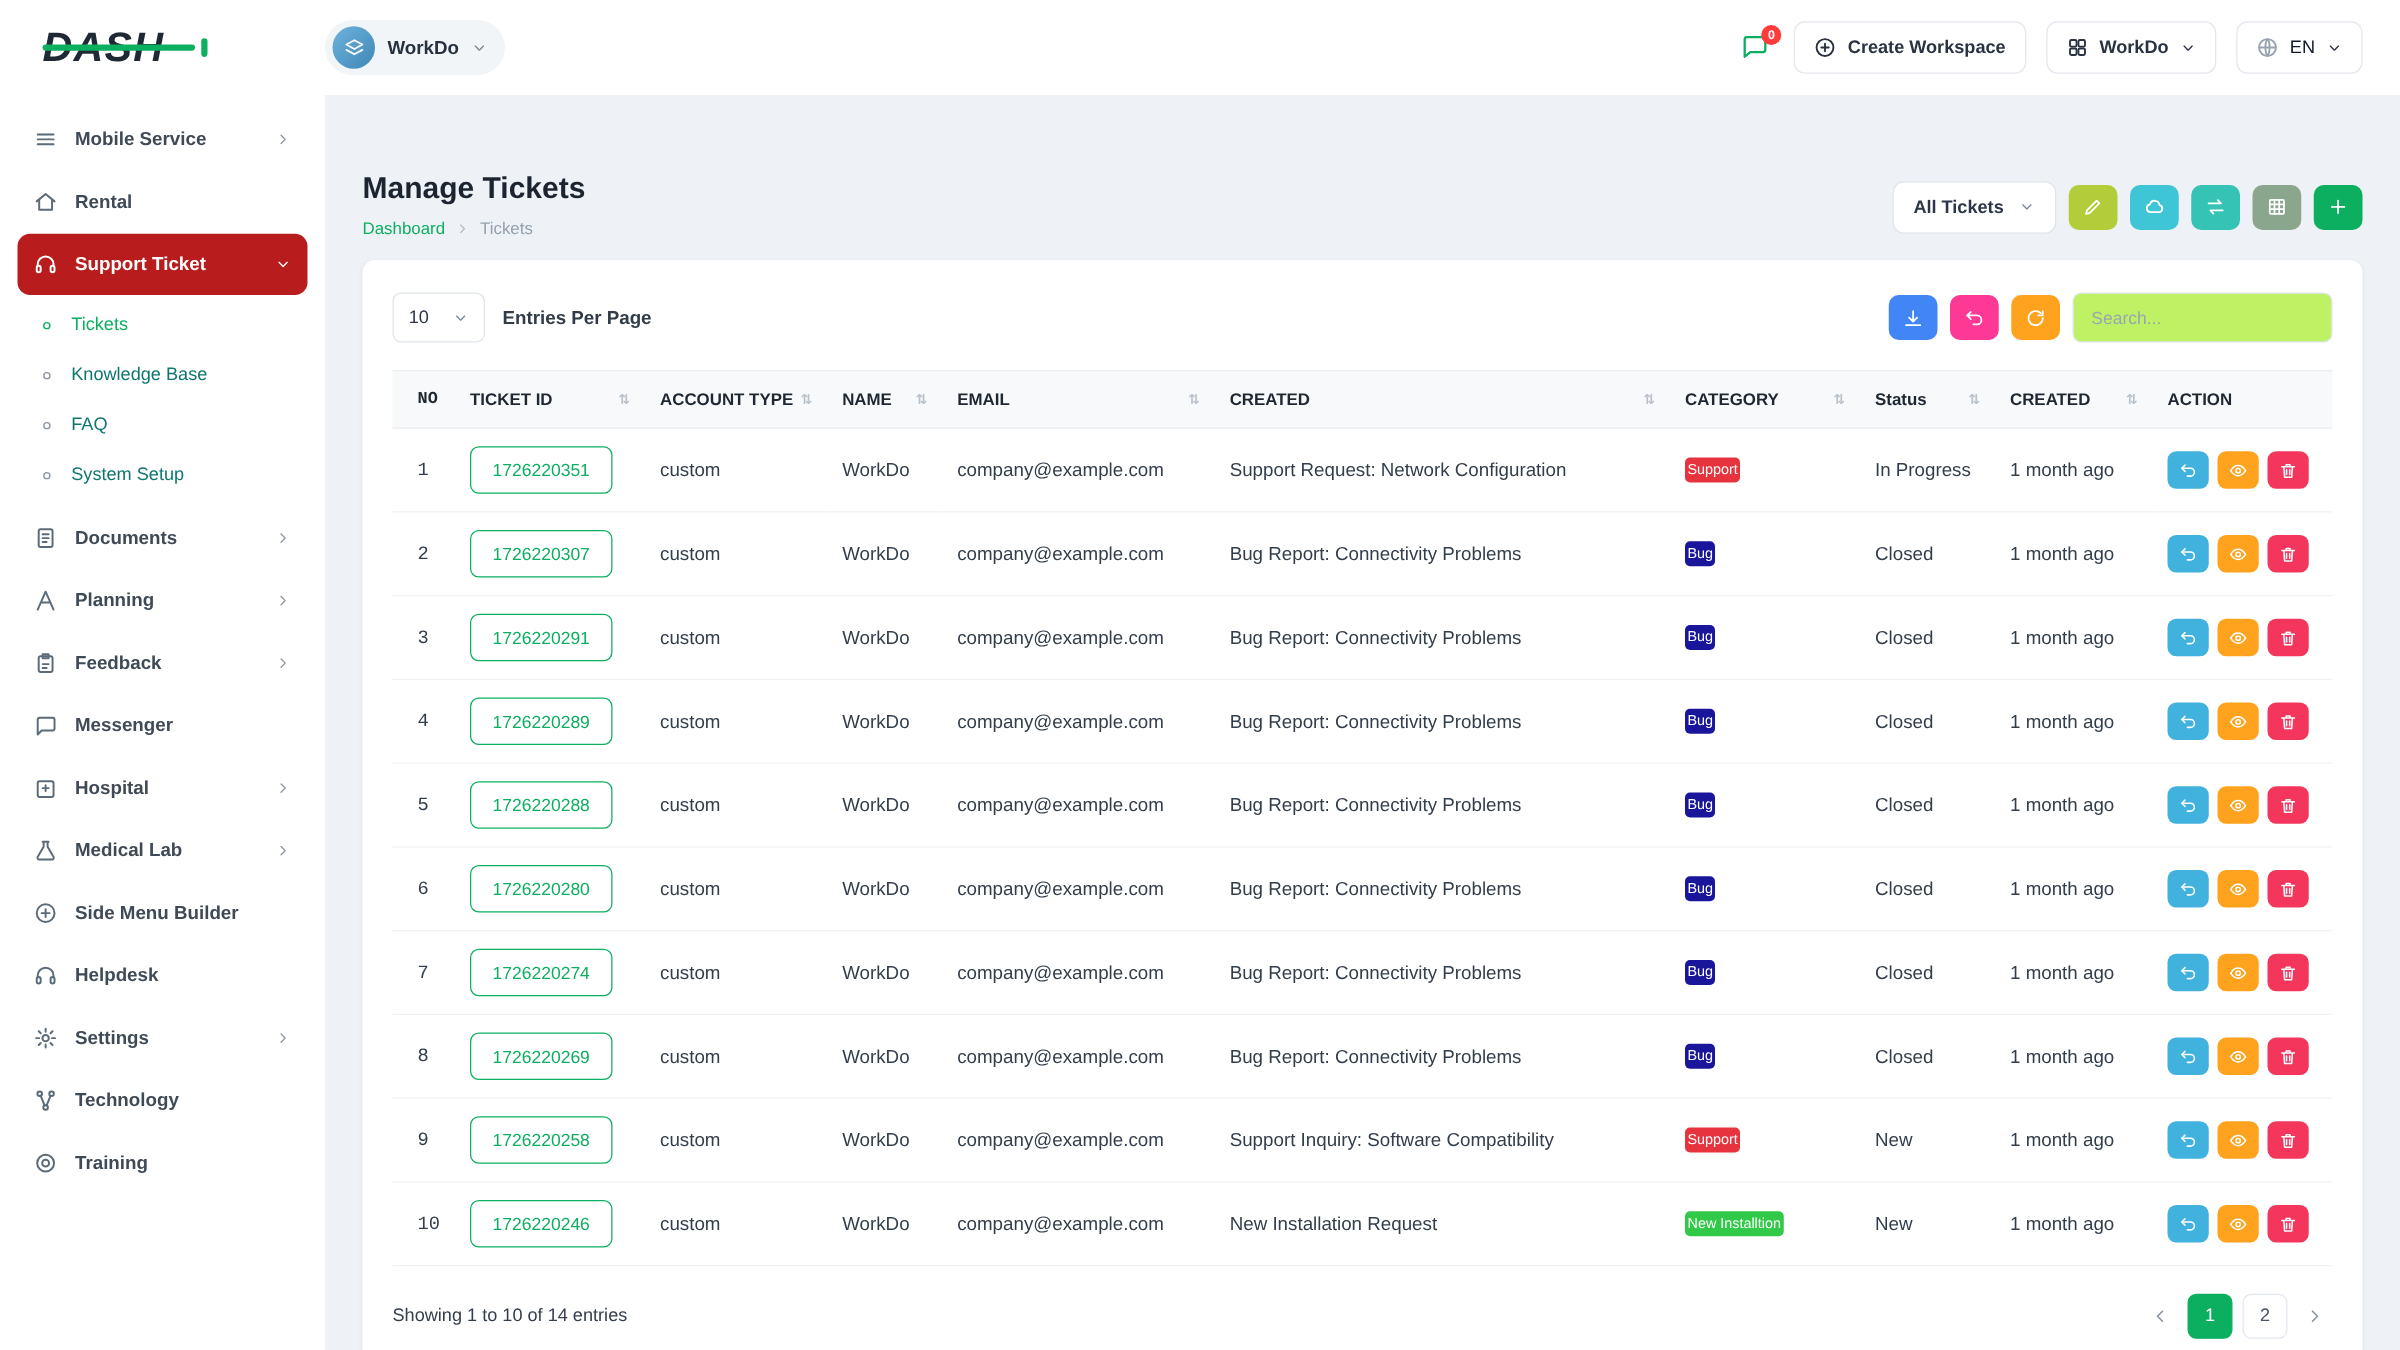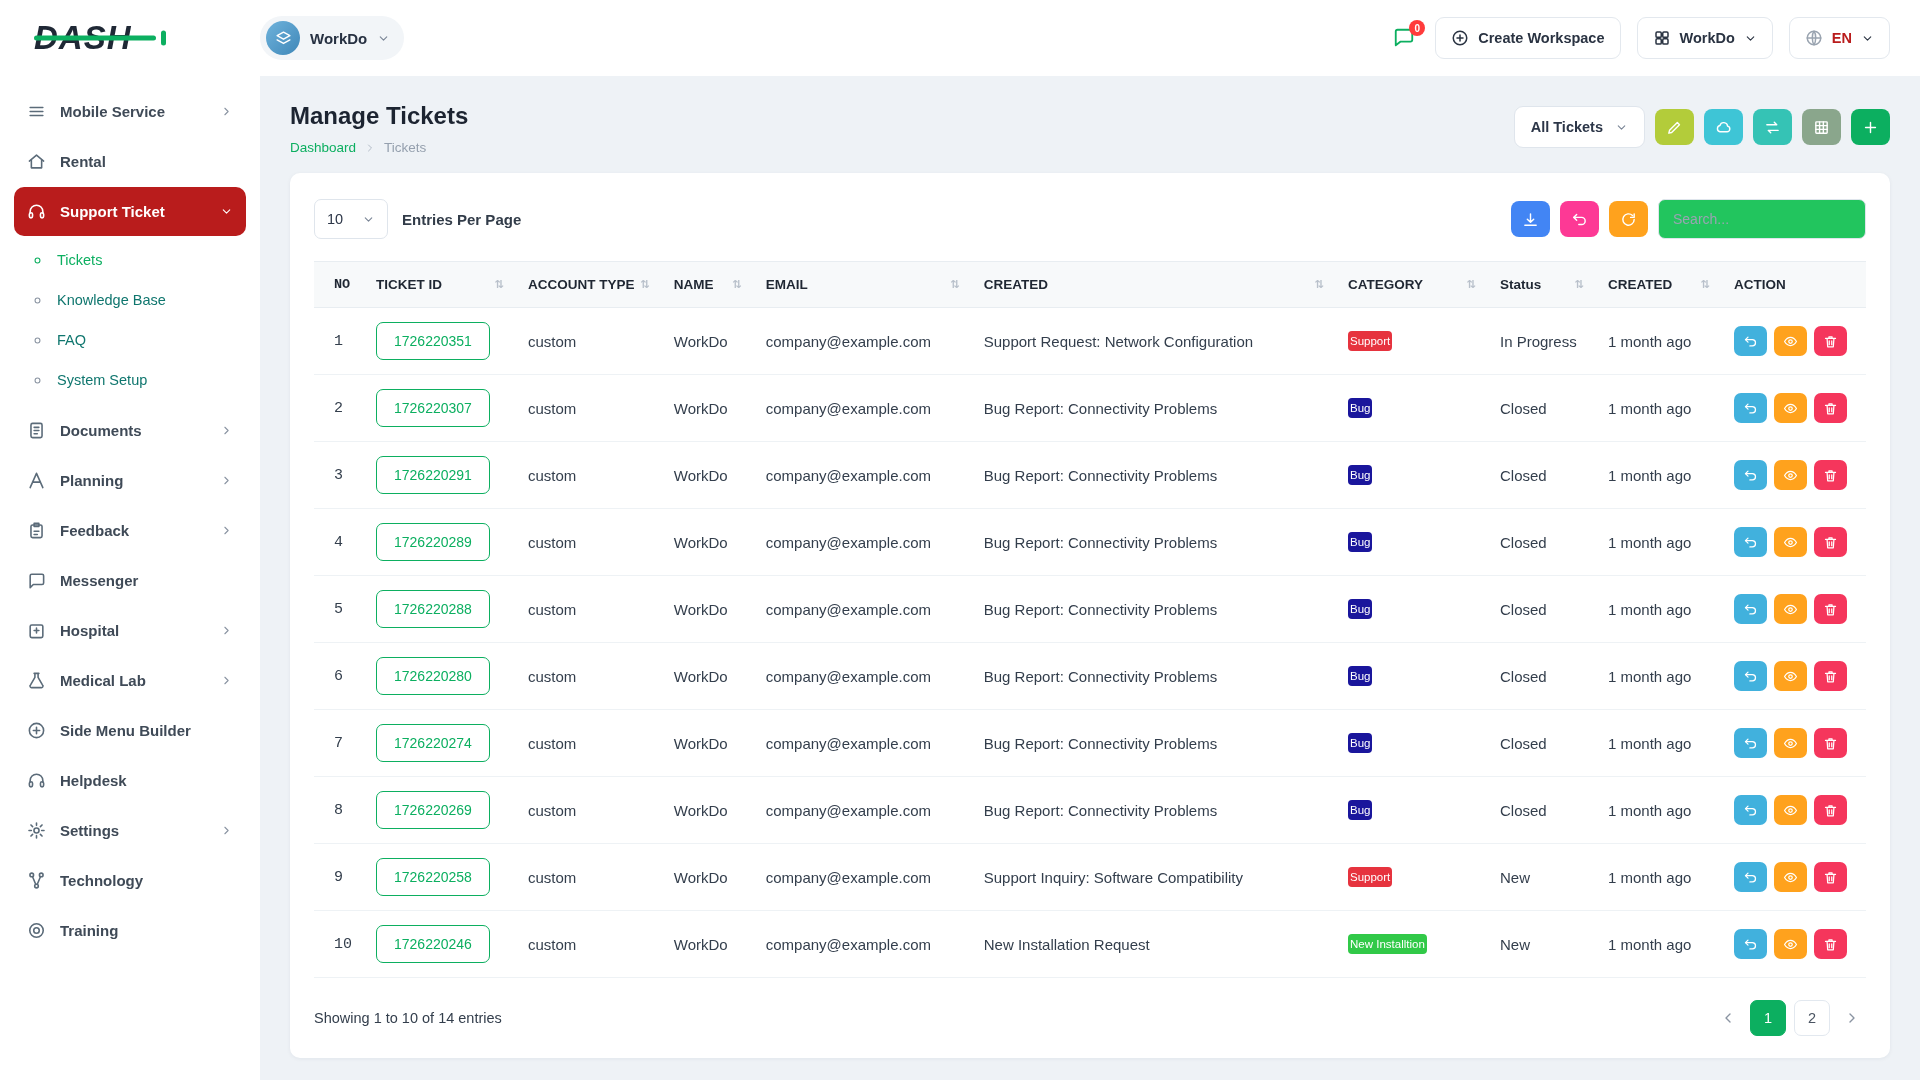--- a/index.html
+++ b/index.html
@@ -24,57 +24,57 @@
   .ws-avatar svg { width:17px; height:17px; }
   .ws-name { font-size:15px; font-weight:700; color:#273142; }
   .chev { color:#7a8596; } .chev svg { width:13px; height:13px; }
   .top-right { margin-left:auto; display:flex; align-items:center; gap:16px; }
   .chat-btn { position:relative; background:none; border:none; color:#0caf60; cursor:pointer; padding:4px; }
   .chat-btn svg { width:22px; height:22px; }
   .chat-badge { position:absolute; top:-3px; right:-6px; background:#ff3b3b; color:#fff; font-size:10px; font-weight:700; min-width:16px; height:16px; border-radius:8px; display:flex; align-items:center; justify-content:center; padding:0 3px; }
   .hdr-btn { display:flex; align-items:center; gap:9px; background:#fff; border:1px solid #e3e8ee; border-radius:9px; height:42px; padding:0 15px; font-size:14.5px; font-weight:600; color:#2a3342; cursor:pointer; }
   .hdr-btn .icn { color:#2a3342; }
   .hdr-btn .globe { color:#9aa4b0; }
-  .lang-txt { color:#b91c1c; font-weight:700; }
+  .lang-txt { color:#0f172a; font-weight:400; }
 
   
   .sidebar { position:absolute; top:76px; left:0; bottom:0; width:260px; background:#fff; padding:10px 14px; overflow:hidden; }
   .side-item { display:flex; align-items:center; gap:14px; height:49px; padding:0 13px; border-radius:10px; font-size:15px; font-weight:600; color:#3f4a57; cursor:pointer; margin:1px 0; }
   .s-icon { color:#5b6b79; display:flex; } .s-icon svg { width:19px; height:19px; }
   .s-label { flex:1; white-space:nowrap; }
   .s-chev { color:#8a94a2; } .s-chev svg { width:13px; height:13px; }
   .side-item.active { background:#b91c1c; color:#fff; }
   .side-item.active .s-icon, .side-item.active .s-chev { color:#fff; }
   .submenu { padding:3px 0 5px; }
   .sub-item { display:flex; align-items:center; gap:13px; height:40px; padding:0 13px 0 17px; font-size:14.5px; font-weight:500; color:#0f766e; cursor:pointer; }
   .sub-item .icn { color:#8a94a2; display:flex; } .sub-item .icn svg { width:13px; height:13px; }
   .sub-item.active { color:#0caf60; } .sub-item.active .icn { color:#0caf60; }
 
   
   .main { position:absolute; top:76px; left:260px; right:0; bottom:0; padding:22px 30px; overflow:hidden; }
-  .page-head { display:flex; justify-content:space-between; align-items:flex-start; }
+  .page-head { display:flex; justify-content:space-between; align-items:center;margin-top:35px; }
   h1 { margin:4px 0 10px; font-size:24px; font-weight:700; color:#1c2431; }
   .crumbs { display:flex; align-items:center; gap:8px; font-size:13.5px; }
   .crumbs a { color:#0caf60; text-decoration:none; cursor:pointer; }
   .crumb-cur { color:#95a0ae; }
   .crumb-chev { color:#b3bcc7; } .crumb-chev svg { width:12px; height:12px; }
   .head-actions { display:flex; gap:10px; align-items:center; margin-top:8px; }
   .filter-btn { display:flex; align-items:center; gap:12px; height:42px; padding:0 16px; background:#fff; border:1px solid #dfe5ec; border-radius:9px; font-size:14.5px; font-weight:600; color:#2c3648; cursor:pointer; }
   .sq-btn { width:39px; height:36px; border:none; border-radius:8px; color:#fff; display:flex; align-items:center; justify-content:center; cursor:pointer; }
   .sq-btn svg { width:17px; height:17px; }
 
   
   .card { background:#fff; border-radius:10px; margin-top:18px; padding:26px 24px 22px; box-shadow:0 1px 4px rgba(25,39,62,.06); }
   .card-toolbar { display:flex; justify-content:space-between; align-items:center; margin-bottom:22px; }
   .ct-left { display:flex; align-items:center; }
   .select { display:flex; align-items:center; justify-content:space-between; width:74px; height:40px; border:1px solid #dfe5ec; border-radius:7px; padding:0 12px; font-size:14.5px; color:#2c3648; cursor:pointer; background:#fff; }
   .entries-label { font-size:15px; font-weight:700; color:#323c49; margin-left:14px; }
   .ct-right { display:flex; gap:10px; align-items:center; }
   .btn-group { display:flex; gap:10px; }
-  .search { height:40px; width:208px; border:1px solid #dfe5ec; border-radius:7px; padding:0 14px; font-size:14px; color:#394452; outline:none; background:#22c55e; }
+  .search { height:40px; width:208px; border:1px solid #dfe5ec; border-radius:7px; padding:0 14px; font-size:14px; color:#394452; outline:none; background:#bef264; }
   .search::placeholder { color:#9aa4b2; }
 
   table { width:100%; border-collapse:collapse; }
   thead th { text-align:left; background:#f7f9fa; padding:15px 12px; font-size:13.5px; font-weight:700; color:#1f2733; border-top:1px solid #e8edf1; border-bottom:1px solid #e8edf1; white-space:nowrap; }
   .th-in { display:flex; align-items:center; justify-content:space-between; gap:6px; }
   .sort { color:#b9c1cb; font-size:11px; font-family:"DejaVu Sans",sans-serif; cursor:pointer; }
   tbody td { padding:14px 12px; border-bottom:1px solid #eef2f5; font-size:15px; color:#333e4c; white-space:nowrap; }
   th:nth-child(1), td:nth-child(1) { width:50px; padding-left:20px;font-family:Liberation Mono, monospace; }
   th:nth-child(2), td:nth-child(2) { width:152px; }
   th:nth-child(3), td:nth-child(3) { width:142px; }

